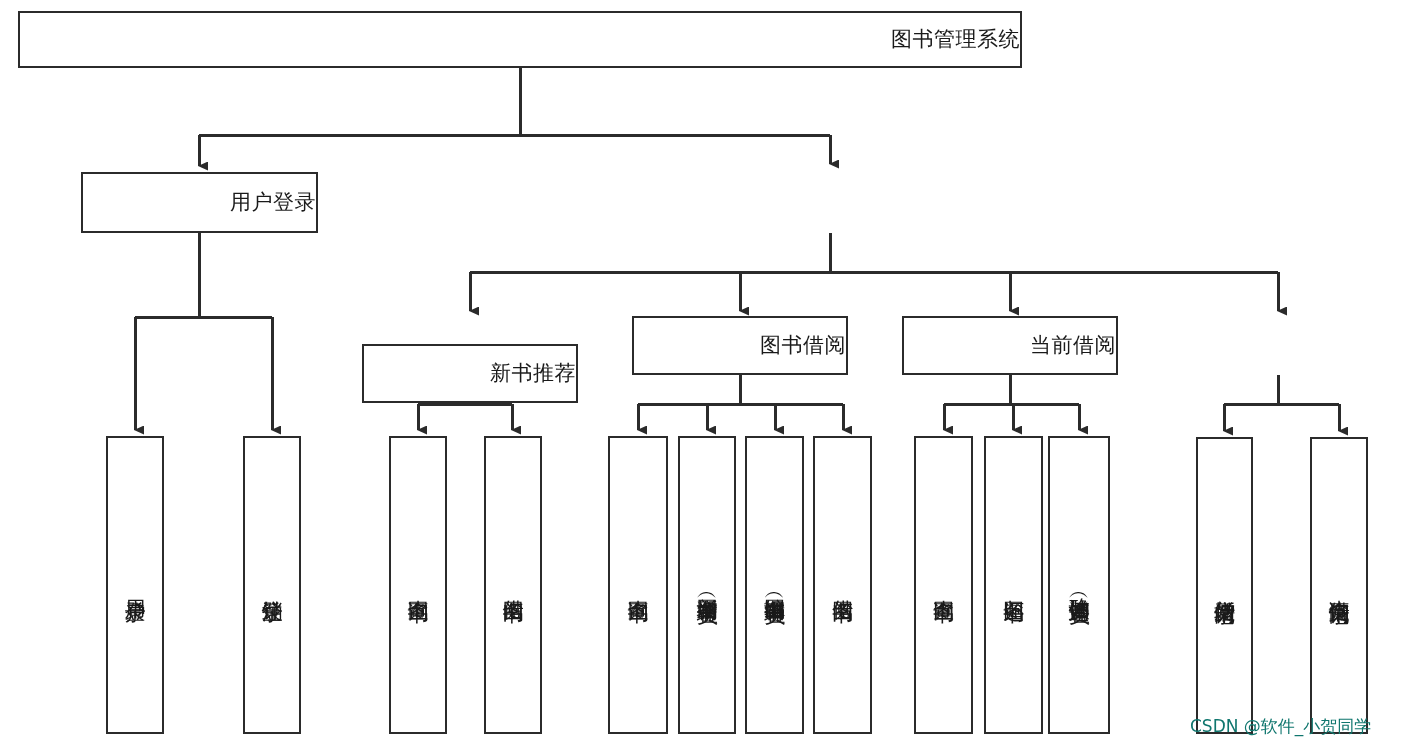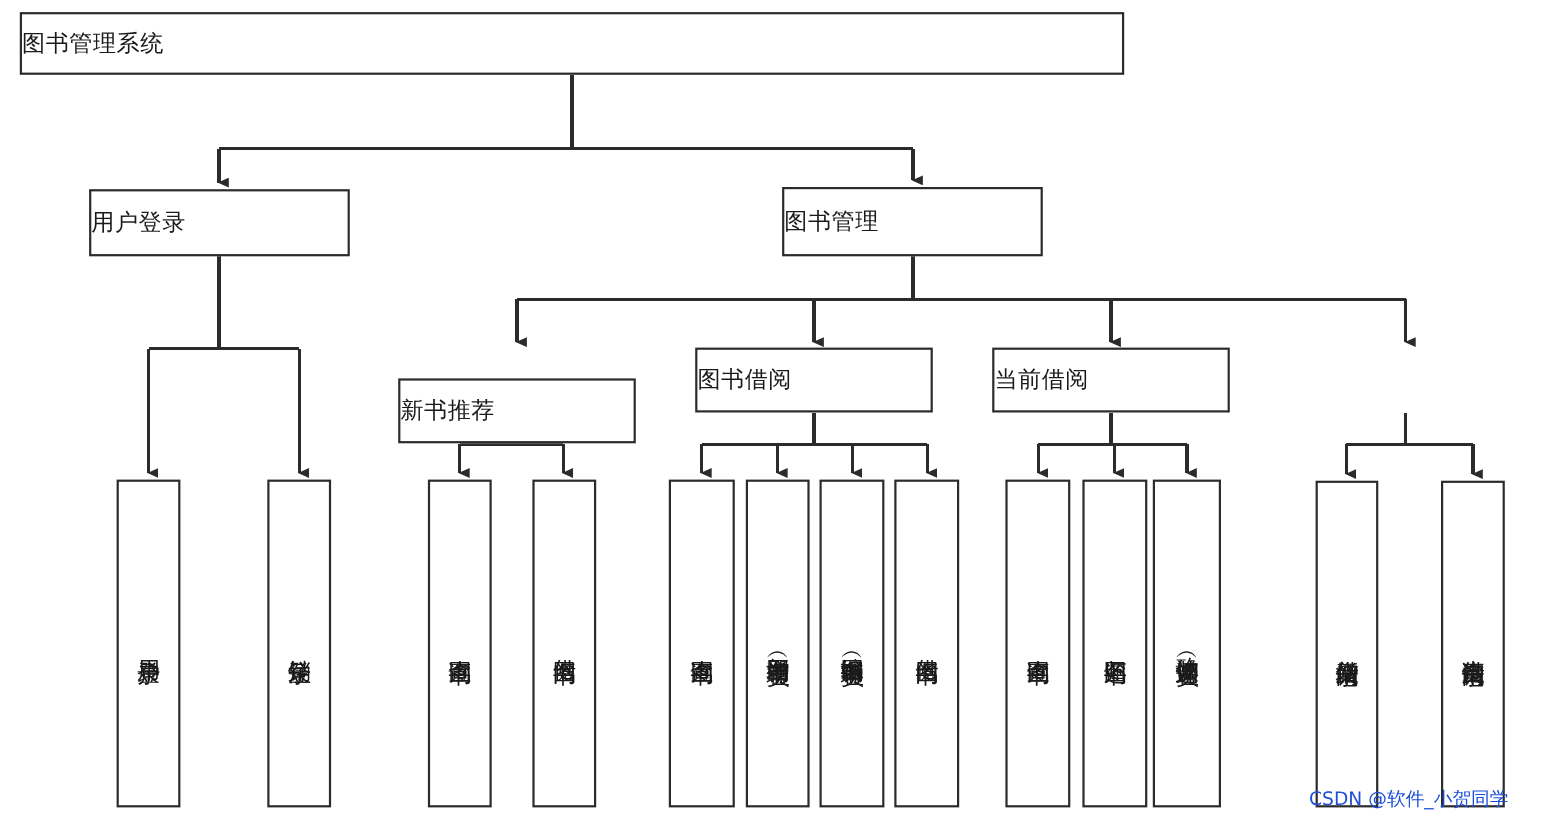--- a/index.html
+++ b/index.html
@@ -26,21 +26,21 @@
     width: 1405px;
     height: 747px;
   }
   .node-box {
     position: absolute;
     box-sizing: border-box;
     border: 2px solid #2b2b2b;
     background: #ffffff;
     display: flex;
     align-items: center;
-    justify-content: flex-start;
+    justify-content: flex-end;
     overflow: hidden;
   }
   .node-label {
     color: #1a1a1a;
     font-size: 21px;
     line-height: 1.18;
     white-space: nowrap;
     letter-spacing: 0.5px;
     text-align: center;
   }
@@ -54,21 +54,21 @@
     color: #1a1a1a;
     text-align: center;
   }
   .node-box.leaf {
     align-items: center;
     justify-content: center;
     padding-top: 0;
   }
   .watermark {
     position: absolute;
-    color: #1d4ed8;
+    color: #0f766e;
     font-size: 17px;
     white-space: nowrap;
     user-select: none;
   }
 </style>
 </head>
 <body>
 
 <div id="diagram-root">
 
@@ -124,23 +124,20 @@
     </g>
   </svg>
 
   <div class="node-box" style="left:18px; top:11px; width:1004px; height:57px;">
     <span class="node-label">图书管理系统</span>
   </div>
 
   <div class="node-box" style="left:81px; top:172px; width:237px; height:61px;">
     <span class="node-label">用户登录</span>
   </div>
-  <div class="node-box" style="left:711px; top:170px; width:237px; height:63px;">
-    <span class="node-label">图书管理</span>
-  </div>
 
   <div class="node-box" style="left:362px; top:316px; width:216px; height:59px;margin-top:28px;">
     <span class="node-label">新书推荐</span>
   </div>
   <div class="node-box" style="left:902px; top:316px; width:216px; height:59px;">
     <span class="node-label">当前借阅</span>
   </div>
   <div class="node-box" style="left:632px; top:316px; width:216px; height:59px;">
     <span class="node-label">图书借阅</span>
   </div>

